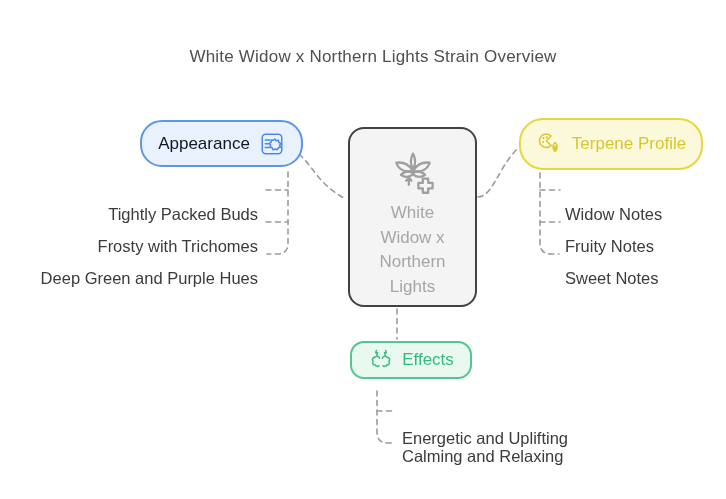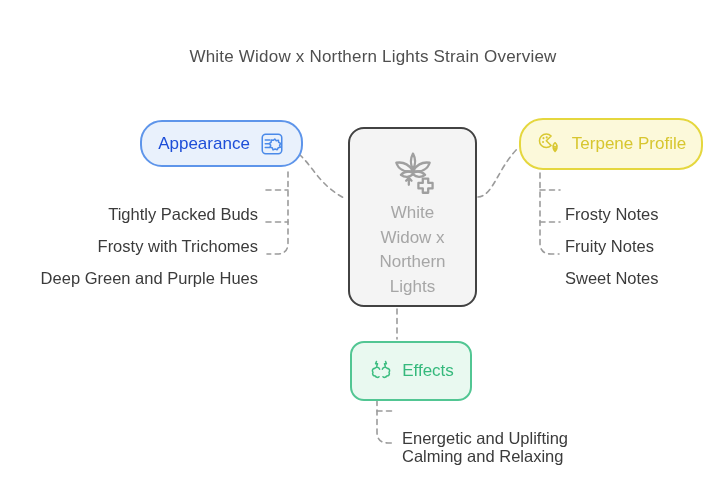--- a/index.html
+++ b/index.html
@@ -13,29 +13,29 @@
   }
   .wires{position:absolute;left:0;top:0;pointer-events:none;}
   .node{
     position:absolute;display:flex;align-items:center;justify-content:center;
     box-sizing:border-box;
   }
   .node-label{font-size:17px;font-weight:500;white-space:nowrap;}
   .node-appearance{
     left:140px;top:120px;width:163px;height:47px;
     background:#e9f1fc;border:2px solid #5e95ea;border-radius:22px;
-    gap:9px;color:#1d4ed8;
+    gap:9px;color:#0f172a;
   }
   .node-terpene{
     left:519px;top:118px;width:184px;height:52px;
     background:#fcf9da;border:2px solid #e5d73e;border-radius:24px;
     gap:10px;color:#d7c62f;
   }
   .node-effects{
-    left:350px;top:341px;width:122px;height:60px;
+    left:350px;top:341px;width:122px;height:38px;
     background:#e9f9f0;border:2px solid #52c693;border-radius:14px;
     gap:8px;color:#35b97c;
   }
   .node-center{
     left:348px;top:127px;width:129px;height:180px;
     background:#f4f4f4;border:2px solid #424242;border-radius:16px;
     flex-direction:column;justify-content:flex-start;padding-top:20px;gap:2px;
   }
   .center-label{
     width:88px;text-align:center;font-size:17px;line-height:24.5px;color:#a6a6a6;
@@ -114,20 +114,20 @@
       <path d="M7.8 3.2 L7 5.4 L8.8 5.4 L8 7.6"></path>
       <path d="M16.2 3.2 L17 5.4 L15.2 5.4 L16 7.6"></path>
     </svg>
     <span class="node-label">Effects</span>
   </div>
 
   <div class="leaf l y1">Tightly Packed Buds</div>
   <div class="leaf l y2">Frosty with Trichomes</div>
   <div class="leaf l y3">Deep Green and Purple Hues</div>
 
-  <div class="leaf r y1">Frosty Notes</div>
+  <div class="leaf r y1">Widow Notes</div>
   <div class="leaf r y2">Fruity Notes</div>
   <div class="leaf r y3">Sweet Notes</div>
 
   <div class="leaf b b1">Energetic and Uplifting</div>
   <div class="leaf b b2">Calming and Relaxing</div>
 
 </div>
 
 </body></html>

